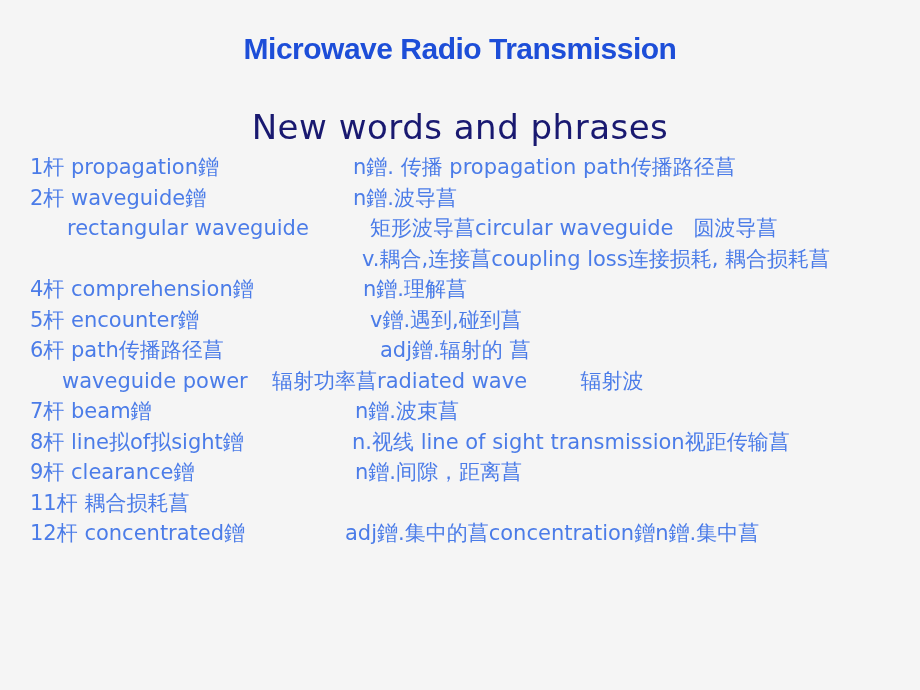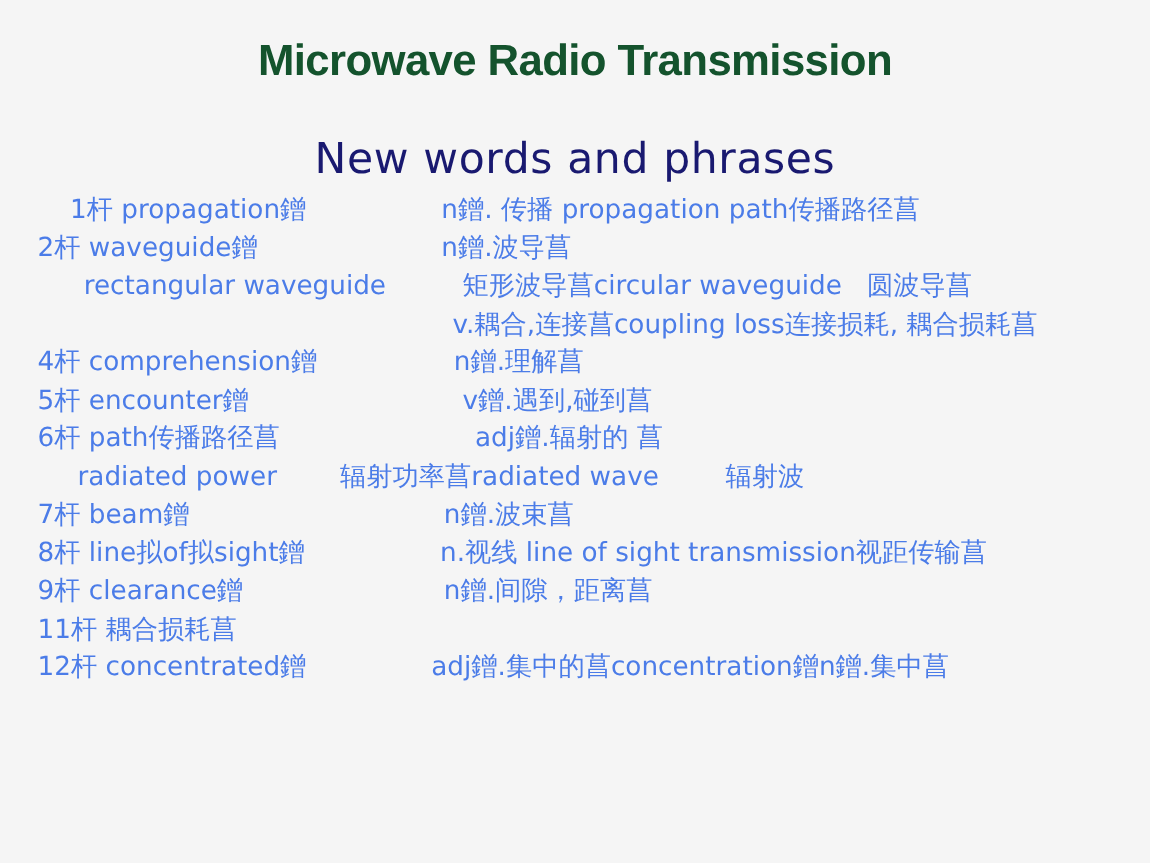--- a/index.html
+++ b/index.html
@@ -22,24 +22,24 @@
     background: #f5f5f5;
   }
 
   
   .slide-title {
     position: absolute;
     left: 0;
     top: 22px;
     width: 920px;
     text-align: center;
-    color: #14532d;
+    color: #1d4ed8;
     font-family: "Liberation Sans", "DejaVu Sans", sans-serif;
     font-weight: bold;
-    font-size: 35px;
+    font-size: 30px;
     line-height: 54px;
     letter-spacing: -0.5px;
     white-space: nowrap;
   }
 
   
   .slide-subtitle {
     position: absolute;
     left: 0;
     top: 106px;
@@ -85,21 +85,21 @@
 <body>
 
 <div class="slide">
 
   <div class="slide-title">Microwave Radio Transmission</div>
 
   <div class="slide-subtitle">New words and phrases</div>
 
   <div class="word-list">
       <div class="word-row">
-        <span class="col-term" style="left: 30px; margin-left: 26px;">1杆 propagation鏳</span>
+        <span class="col-term" style="left: 30px;">1杆 propagation鏳</span>
         <span class="col-def" style="left: 353px;">n鏳. 传播 propagation path传播路径菖</span>
       </div>
       <div class="word-row">
         <span class="col-term" style="left: 30px;">2杆 waveguide鏳</span>
         <span class="col-def" style="left: 353px;">n鏳.波导菖</span>
       </div>
       <div class="word-row">
         <span class="col-term" style="left: 67px;">rectangular waveguide</span>
         <span class="col-def" style="left: 370px;">矩形波导菖circular waveguide   圆波导菖</span>
       </div>
@@ -112,21 +112,21 @@
       </div>
       <div class="word-row">
         <span class="col-term" style="left: 30px;">5杆 encounter鏳</span>
         <span class="col-def" style="left: 370px;">v鏳.遇到,碰到菖</span>
       </div>
       <div class="word-row">
         <span class="col-term" style="left: 30px;">6杆 path传播路径菖</span>
         <span class="col-def" style="left: 380px;">adj鏳.辐射的 菖</span>
       </div>
       <div class="word-row">
-        <span class="col-term" style="left: 62px;">radiated power</span>
+        <span class="col-term" style="left: 62px;">waveguide power</span>
         <span class="col-def" style="left: 272px;">辐射功率菖radiated wave        辐射波</span>
       </div>
       <div class="word-row">
         <span class="col-term" style="left: 30px;">7杆 beam鏳</span>
         <span class="col-def" style="left: 355px;">n鏳.波束菖</span>
       </div>
       <div class="word-row">
         <span class="col-term" style="left: 30px;">8杆 line拟of拟sight鏳</span>
         <span class="col-def" style="left: 352px;">n.视线 line of sight transmission视距传输菖</span>
       </div>

